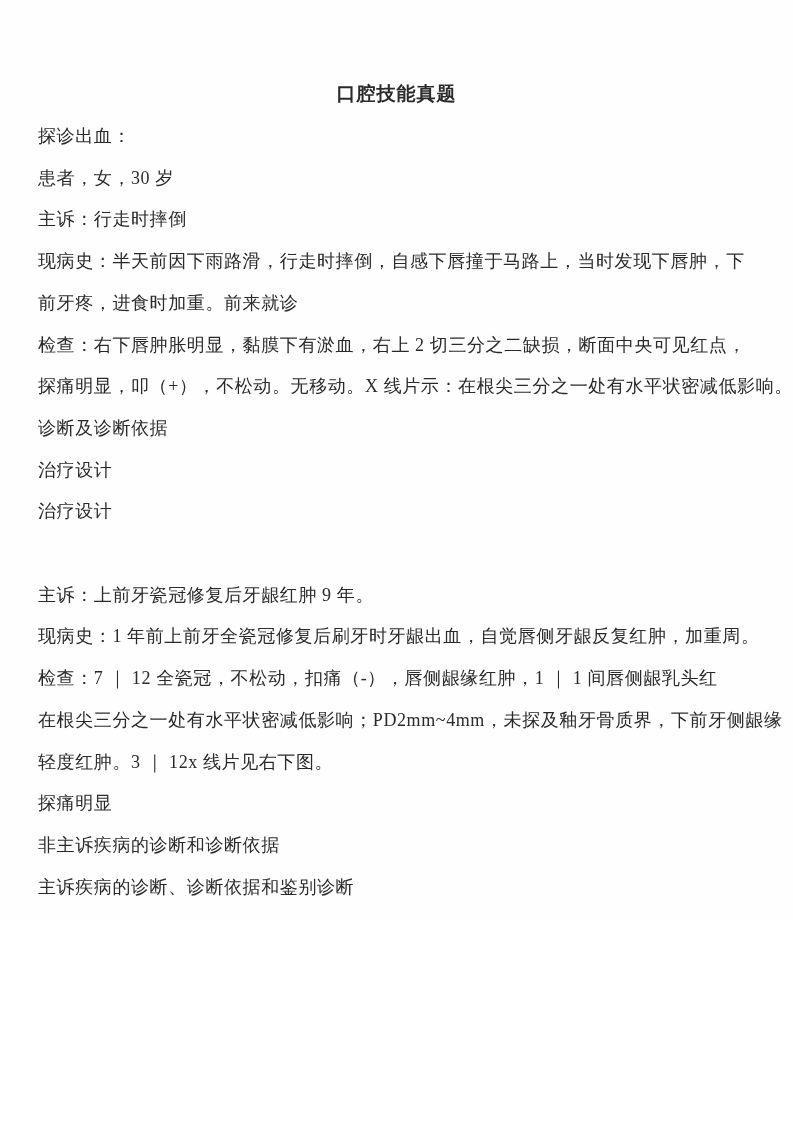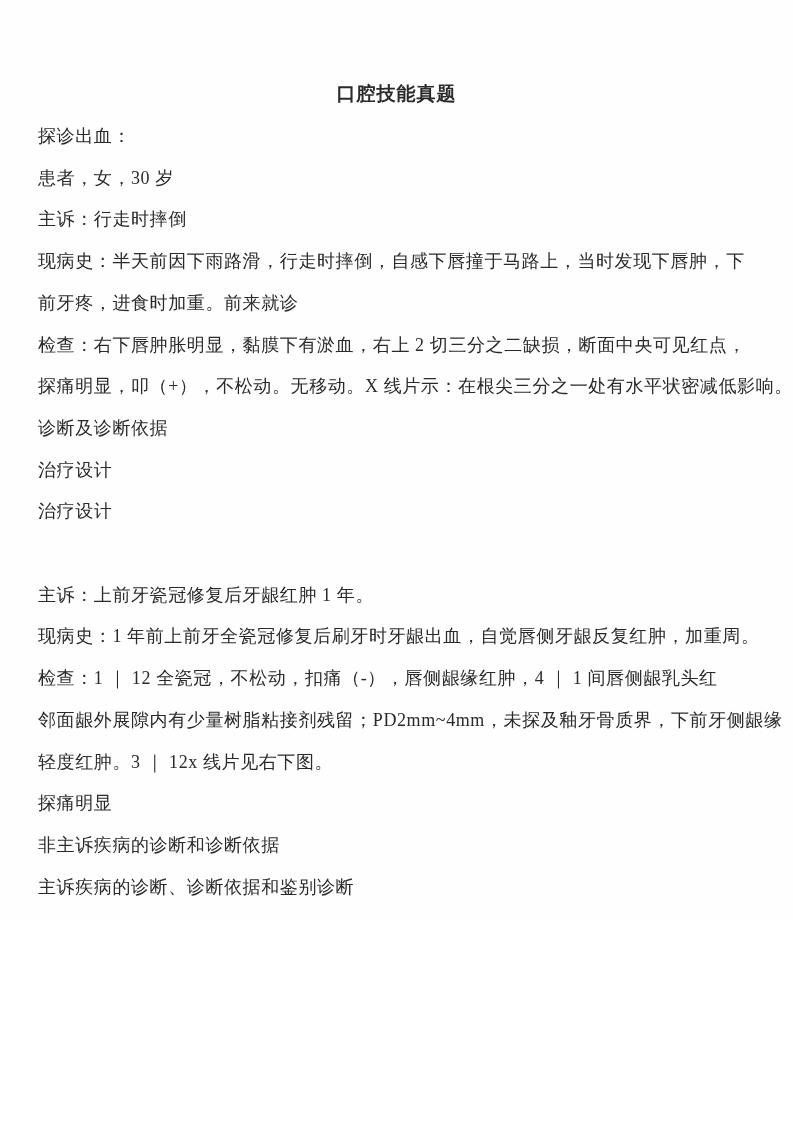--- a/index.html
+++ b/index.html
@@ -63,24 +63,24 @@
     <div class="line">患者，女，30 岁</div>
     <div class="line">主诉：行走时摔倒</div>
     <div class="line">现病史：半天前因下雨路滑，行走时摔倒，自感下唇撞于马路上，当时发现下唇肿，下</div>
     <div class="line">前牙疼，进食时加重。前来就诊</div>
     <div class="line">检查：右下唇肿胀明显，黏膜下有淤血，右上 2 切三分之二缺损，断面中央可见红点，</div>
     <div class="line">探痛明显，叩（+），不松动。无移动。X 线片示：在根尖三分之一处有水平状密减低影响。</div>
     <div class="line">诊断及诊断依据</div>
     <div class="line">治疗设计</div>
     <div class="line">治疗设计</div>
     <div class="line"></div>
-    <div class="line">主诉：上前牙瓷冠修复后牙龈红肿 1 年。</div>
+    <div class="line">主诉：上前牙瓷冠修复后牙龈红肿 9 年。</div>
     <div class="line">现病史：1 年前上前牙全瓷冠修复后刷牙时牙龈出血，自觉唇侧牙龈反复红肿，加重周。</div>
-    <div class="line">检查：1 ｜ 12 全瓷冠，不松动，扣痛（-），唇侧龈缘红肿，4 ｜ 1 间唇侧龈乳头红</div>
-    <div class="line">邻面龈外展隙内有少量树脂粘接剂残留；PD2mm~4mm，未探及釉牙骨质界，下前牙侧龈缘</div>
+    <div class="line">检查：7 ｜ 12 全瓷冠，不松动，扣痛（-），唇侧龈缘红肿，1 ｜ 1 间唇侧龈乳头红</div>
+    <div class="line">在根尖三分之一处有水平状密减低影响；PD2mm~4mm，未探及釉牙骨质界，下前牙侧龈缘</div>
     <div class="line">轻度红肿。3 ｜ 12x 线片见右下图。</div>
     <div class="line">探痛明显</div>
     <div class="line">非主诉疾病的诊断和诊断依据</div>
     <div class="line">主诉疾病的诊断、诊断依据和鉴别诊断</div>
   </div>
 
   <div class="page-number">1</div>
 </div>
 
 </body></html>

